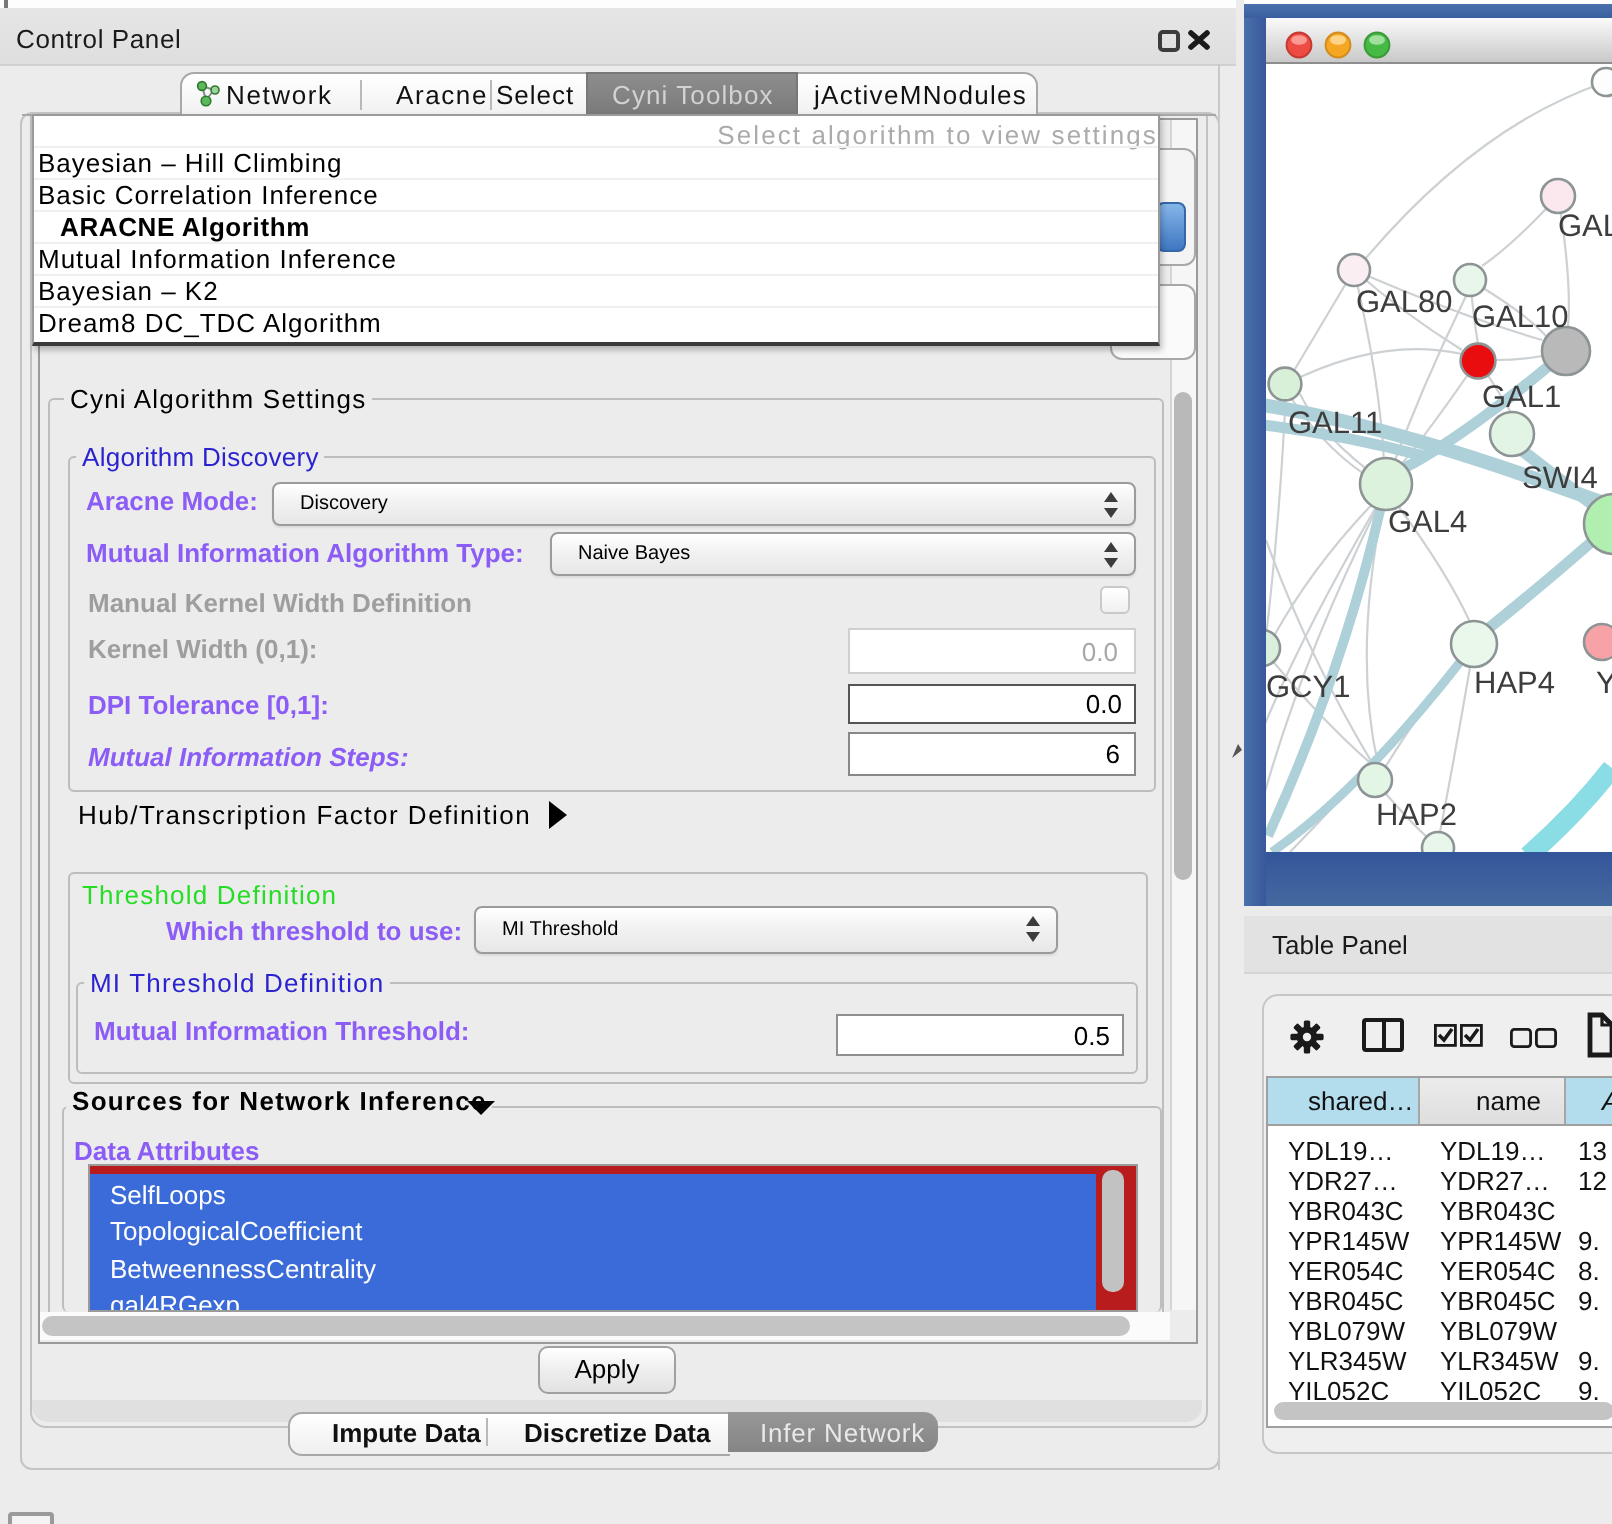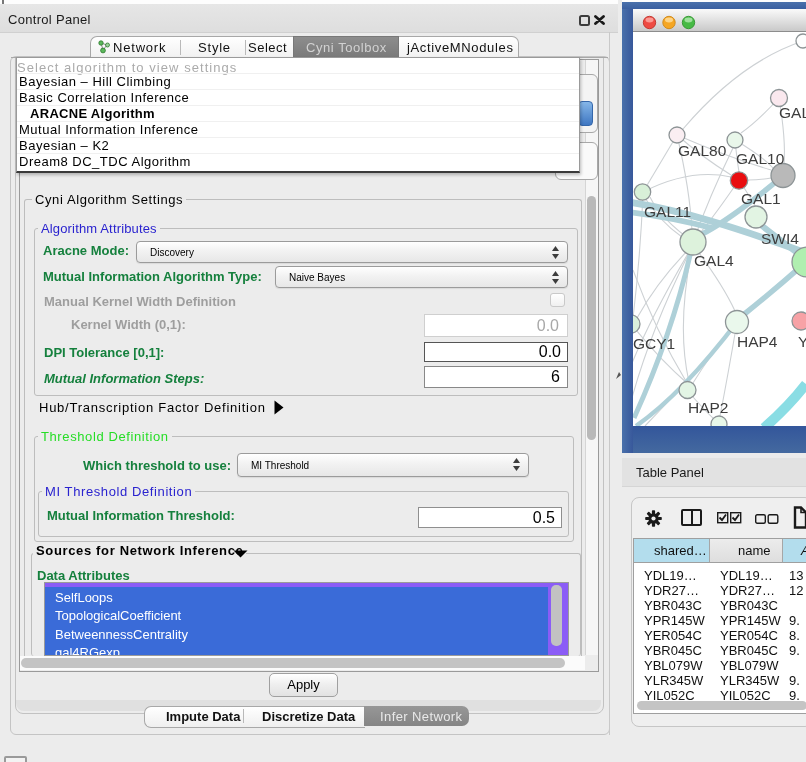--- a/index.html
+++ b/index.html
@@ -1,27 +1,27 @@
 <!DOCTYPE html>
 <html><head>
 <meta charset="utf-8">
 <style>
   html,body{margin:0;padding:0;}
   body{width:806px;height:762px;position:relative;overflow:hidden;
        font-family:"Liberation Sans",sans-serif;background:#ececec;}
   .abs{position:absolute;}
-  .lbl{font-size:13px;font-weight:bold;color:#15803d;white-space:nowrap;}
+  .lbl{font-size:13px;font-weight:bold;color:#8b5cf6;white-space:nowrap;}
   .dis{color:#9e9e9e;}
   .fieldset{border:1px solid #bdbdbd;border-radius:3px;position:absolute;}
   .flab{position:absolute;background:#ececec;padding:0 3px;font-size:13px;white-space:nowrap;}
   .combo{position:absolute;border:1px solid #9b9b9b;border-radius:4px;
          background:linear-gradient(#ffffff,#f2f2f2 45%,#e7e7e7);
          box-shadow:0 1px 1px rgba(0,0,0,0.08);}
   .combo .ct{position:absolute;left:13px;top:50%;transform:translateY(-50%);font-size:10px;color:#000;white-space:nowrap;}
-  .tfield{position:absolute;border:1px solid #8f8f8f;background:#fff;font-size:16px;
+  .tfield{position:absolute;border:1px solid #8f8f8f;background:#fff;font-size:13px;
           text-align:right;color:#000;}
   .tfield span{position:absolute;right:12px;top:50%;transform:translateY(-50%);}
 </style>
 </head>
 <body>
 
 <div class="abs" style="left:0;top:0;width:618px;height:4px;background:#fdfdfd;"></div>
 <div class="abs" style="left:2px;top:0;width:2px;height:5px;background:#777;"></div>
 
 <div class="abs" style="left:0;top:4px;width:618px;height:28px;background:linear-gradient(#e6e6e6,#dedede);border-bottom:1px solid #d0d0d0;">
@@ -46,21 +46,21 @@
   <div class="abs" style="left:293px;top:36px;width:106px;height:22px;background:linear-gradient(#8d8d8d,#7a7a7a);border:1px solid #787878;box-sizing:border-box;"></div>
   <div class="abs" style="left:399px;top:36px;width:119px;height:22px;border:1px solid #a8a8a8;border-left:none;border-radius:0 7px 0 0;background:linear-gradient(#ffffff,#f0f0f0);"></div>
 
   <svg class="abs" style="left:97px;top:40px;" width="14" height="14" viewBox="0 0 14 14">
     <path d="M4 3 L10 5 M4 3 L6 10 M10 5 L6 10" stroke="#8a8a8a" stroke-width="1"></path>
     <circle cx="4" cy="3" r="2.2" fill="#5cb85c" stroke="#2d7a2d" stroke-width="0.8"></circle>
     <circle cx="10.5" cy="5" r="2" fill="#9ad29a" stroke="#2d7a2d" stroke-width="0.8"></circle>
     <circle cx="6" cy="10.5" r="2.4" fill="#5cb85c" stroke="#2d7a2d" stroke-width="0.8"></circle>
   </svg>
   <div class="abs" style="left:113px;top:40px;font-size:13px;letter-spacing:0.8px;color:#111;">Network</div>
-  <div class="abs" style="left:198px;top:40px;font-size:13px;letter-spacing:0.8px;color:#111;">Style</div>
+  <div class="abs" style="left:198px;top:40px;font-size:13px;letter-spacing:0.8px;color:#111;">Aracne</div>
   <div class="abs" style="left:248px;top:40px;font-size:13px;letter-spacing:0.5px;color:#111;">Select</div>
   <div class="abs" style="left:306px;top:40px;font-size:13px;letter-spacing:0.55px;color:#d2d2d2;">Cyni Toolbox</div>
   <div class="abs" style="left:407px;top:40px;font-size:13px;letter-spacing:0.65px;color:#111;">jActiveMNodules</div>
   <div class="abs" style="left:11px;top:57px;width:79px;height:1px;background:#a8a8a8;"></div>
   <div class="abs" style="left:518px;top:57px;width:90px;height:1px;background:#a8a8a8;"></div>
 </div>
 
 <div class="abs" style="left:19px;top:59px;width:578px;height:611px;border:1px solid #9a9a9a;background:#ececec;"></div>
 
 <div class="abs" style="left:585px;top:60px;width:12px;height:595px;background:#f6f6f6;border-left:1px solid #d5d5d5;"></div>
@@ -68,21 +68,21 @@
 
 <div class="abs" style="left:20px;top:656px;width:565px;height:14px;background:#fbfbfb;"></div>
 <div class="abs" style="left:21px;top:658px;width:544px;height:10px;background:#c4c4c4;border-radius:5px;"></div>
 
 <div id="settings">
 
   <div class="fieldset" style="left:24px;top:199px;width:556px;height:456px;border-bottom:none;border-radius:3px 3px 0 0;"></div>
   <div class="flab" style="left:32px;top:192px;letter-spacing:0.6px;">Cyni Algorithm Settings</div>
 
   <div class="fieldset" style="left:34px;top:228px;width:542px;height:166px;"></div>
-  <div class="flab" style="left:38px;top:221px;letter-spacing:0.15px;color:#2a23cf;">Algorithm Attributes</div>
+  <div class="flab" style="left:38px;top:221px;letter-spacing:0.15px;color:#2a23cf;">Algorithm Discovery</div>
 
   <div class="lbl abs" style="left:43px;top:243px;">Aracne Mode:</div>
   <div class="combo" style="left:136px;top:241px;width:430px;height:20px;">
     <span class="ct">Discovery</span>
     <svg class="abs" style="right:7px;top:4px;" width="9" height="13" viewBox="0 0 9 13">
       <path d="M4.5 0 L8 5 L1 5 Z" fill="#3c3c3c"></path>
         <path d="M4.5 13 L8 8 L1 8 Z" fill="#3c3c3c"></path>
     </svg>
   </div>
 
@@ -91,42 +91,42 @@
     <span class="ct">Naive Bayes</span>
     <svg class="abs" style="right:7px;top:4px;" width="9" height="13" viewBox="0 0 9 13">
       <path d="M4.5 0 L8 5 L1 5 Z" fill="#3c3c3c"></path>
         <path d="M4.5 13 L8 8 L1 8 Z" fill="#3c3c3c"></path>
     </svg>
   </div>
 
   <div class="lbl dis abs" style="left:44px;top:294px;">Manual Kernel Width Definition</div>
   <div class="abs" style="left:550px;top:293px;width:13px;height:12px;border:1px solid #c9c9c9;border-radius:3px;background:linear-gradient(#ffffff,#f0f0f0);"></div>
 
-  <div class="lbl dis abs" style="left:44px;top:317px;margin-left:27px;">Kernel Width (0,1):</div>
+  <div class="lbl dis abs" style="left:44px;top:317px;">Kernel Width (0,1):</div>
   <div class="tfield" style="left:424px;top:314px;width:142px;height:21px;background:#ffffff;border-color:#cfcfcf;">
       <span style="right:8px;color:#a8a8a8;">0.0</span>
     </div>
 
   <div class="lbl abs" style="left:44px;top:345px;">DPI Tolerance [0,1]:</div>
   <div class="tfield" style="left:424px;top:342px;width:142px;height:18px;border-color:#555;">
       <span style="right:6px;">0.0</span>
     </div>
 
   <div class="lbl abs" style="left:44px;top:371px;font-style:italic;">Mutual Information Steps:</div>
   <div class="tfield" style="left:424px;top:366px;width:142px;height:20px;border-color:#888;">
       <span style="right:7px;">6</span>
     </div>
 
   <div class="abs" style="left:39px;top:400px;font-size:13px;letter-spacing:0.75px;color:#000;">Hub/Transcription Factor Definition</div>
   <svg class="abs" style="left:274px;top:400px;" width="10" height="15" viewBox="0 0 10 15">
     <path d="M0.5 0.5 L9.5 7.5 L0.5 14.5 Z" fill="#000"></path>
   </svg>
 
   <div class="fieldset" style="left:34px;top:436px;width:538px;height:104px;"></div>
-  <div class="flab" style="left:38px;top:429px;letter-spacing:0.6px;color:#26dd26;">Threshold Definition</div>
+  <div class="flab" style="left:38px;top:440px;letter-spacing:0.6px;color:#26dd26;">Threshold Definition</div>
 
   <div class="lbl abs" style="left:83px;top:458px;">Which threshold to use:</div>
   <div class="combo" style="left:237px;top:453px;width:290px;height:22px;">
     <span class="ct">MI Threshold</span>
     <svg class="abs" style="right:7px;top:4px;" width="9" height="13" viewBox="0 0 9 13">
       <path d="M4.5 0 L8 5 L1 5 Z" fill="#3c3c3c"></path>
         <path d="M4.5 13 L8 8 L1 8 Z" fill="#3c3c3c"></path>
     </svg>
   </div>
 
@@ -138,38 +138,38 @@
     </div>
 
   <div class="fieldset" style="left:31px;top:553px;width:548px;height:102px;border-bottom:none;"></div>
   <div class="flab" style="left:33px;top:543px;letter-spacing:0.65px;font-weight:bold;">Sources for Network Inference</div>
   <svg class="abs" style="left:233px;top:550px;" width="15" height="8" viewBox="0 0 15 8">
     <path d="M0.5 0.5 L14.5 0.5 L7.5 7.5 Z" fill="#000"></path>
   </svg>
 
   <div class="lbl abs" style="left:37px;top:568px;">Data Attributes</div>
 
-  <div class="abs" style="left:44px;top:582px;width:523px;height:72px;border:1px solid #9a9a9a;background:#8b5cf6;overflow:hidden;">
+  <div class="abs" style="left:44px;top:582px;width:523px;height:72px;border:1px solid #9a9a9a;background:#b91c1c;overflow:hidden;">
     <div class="abs" style="left:0;top:4px;width:503px;height:74px;background:#3a6bd8;"></div>
     <div class="abs" style="left:10px;top:7px;font-size:13px;color:#fff;">SelfLoops</div>
     <div class="abs" style="left:10px;top:25px;font-size:13px;color:#fff;">TopologicalCoefficient</div>
     <div class="abs" style="left:10px;top:44px;font-size:13px;color:#fff;">BetweennessCentrality</div>
     <div class="abs" style="left:10px;top:62px;font-size:13px;color:#fff;">gal4RGexp</div>
     <div class="abs" style="left:506px;top:2px;width:11px;height:61px;background:#c2c2c2;border-radius:5px;"></div>
   </div>
 </div>
 
 <div id="popup">
 
   <div class="abs" style="left:560px;top:74px;width:36px;height:57px;border:1px solid #a8a8a8;border-radius:6px;background:#f4f4f4;"></div>
   <div class="abs" style="left:578px;top:101px;width:13px;height:23px;border-radius:4px;background:linear-gradient(#85b6e8,#3f77c2);border:1px solid #3567ab;"></div>
   <div class="abs" style="left:555px;top:142px;width:41px;height:36px;border:1px solid #a8a8a8;border-radius:6px;background:#fafafa;"></div>
 
   <div class="abs" style="left:16px;top:57px;width:564px;height:116px;background:#fff;border:1px solid #9a9a9a;border-bottom:2px solid #3a3a3a;box-sizing:border-box;box-shadow:1px 2px 3px rgba(0,0,0,0.25);">
-    <div style="position:absolute;left:0;top:2px;width:100%;text-align:left;font-size:13px;letter-spacing:1.05px;color:#ababab;">Select algorithm to view settings</div>
+    <div style="position:absolute;left:0;top:2px;width:100%;text-align:right;font-size:13px;letter-spacing:1.05px;color:#ababab;">Select algorithm to view settings</div>
     <div style="position:absolute;left:0;top:15px;width:100%;height:1px;background:#f0f0f0;"></div>
     <div style="position:absolute;left:0;top:31px;width:100%;height:1px;background:#f0f0f0;"></div>
     <div style="position:absolute;left:0;top:47px;width:100%;height:1px;background:#f0f0f0;"></div>
     <div style="position:absolute;left:0;top:63px;width:100%;height:1px;background:#f0f0f0;"></div>
     <div style="position:absolute;left:0;top:79px;width:100%;height:1px;background:#f0f0f0;"></div>
     <div style="position:absolute;left:0;top:95px;width:100%;height:1px;background:#f0f0f0;"></div>
     <div style="position:absolute;left:2px;top:16px;font-size:13px;letter-spacing:0.5px;color:#000;">Bayesian – Hill Climbing</div>
     <div style="position:absolute;left:2px;top:32px;font-size:13px;letter-spacing:0.5px;color:#000;">Basic Correlation Inference</div>
     <div style="position:absolute;left:2px;top:48px;font-size:13px;letter-spacing:0.3px;color:#000;font-weight:bold;margin-left:11px;">ARACNE Algorithm</div>
     <div style="position:absolute;left:2px;top:64px;font-size:13px;letter-spacing:0.5px;color:#000;">Mutual Information Inference</div>

